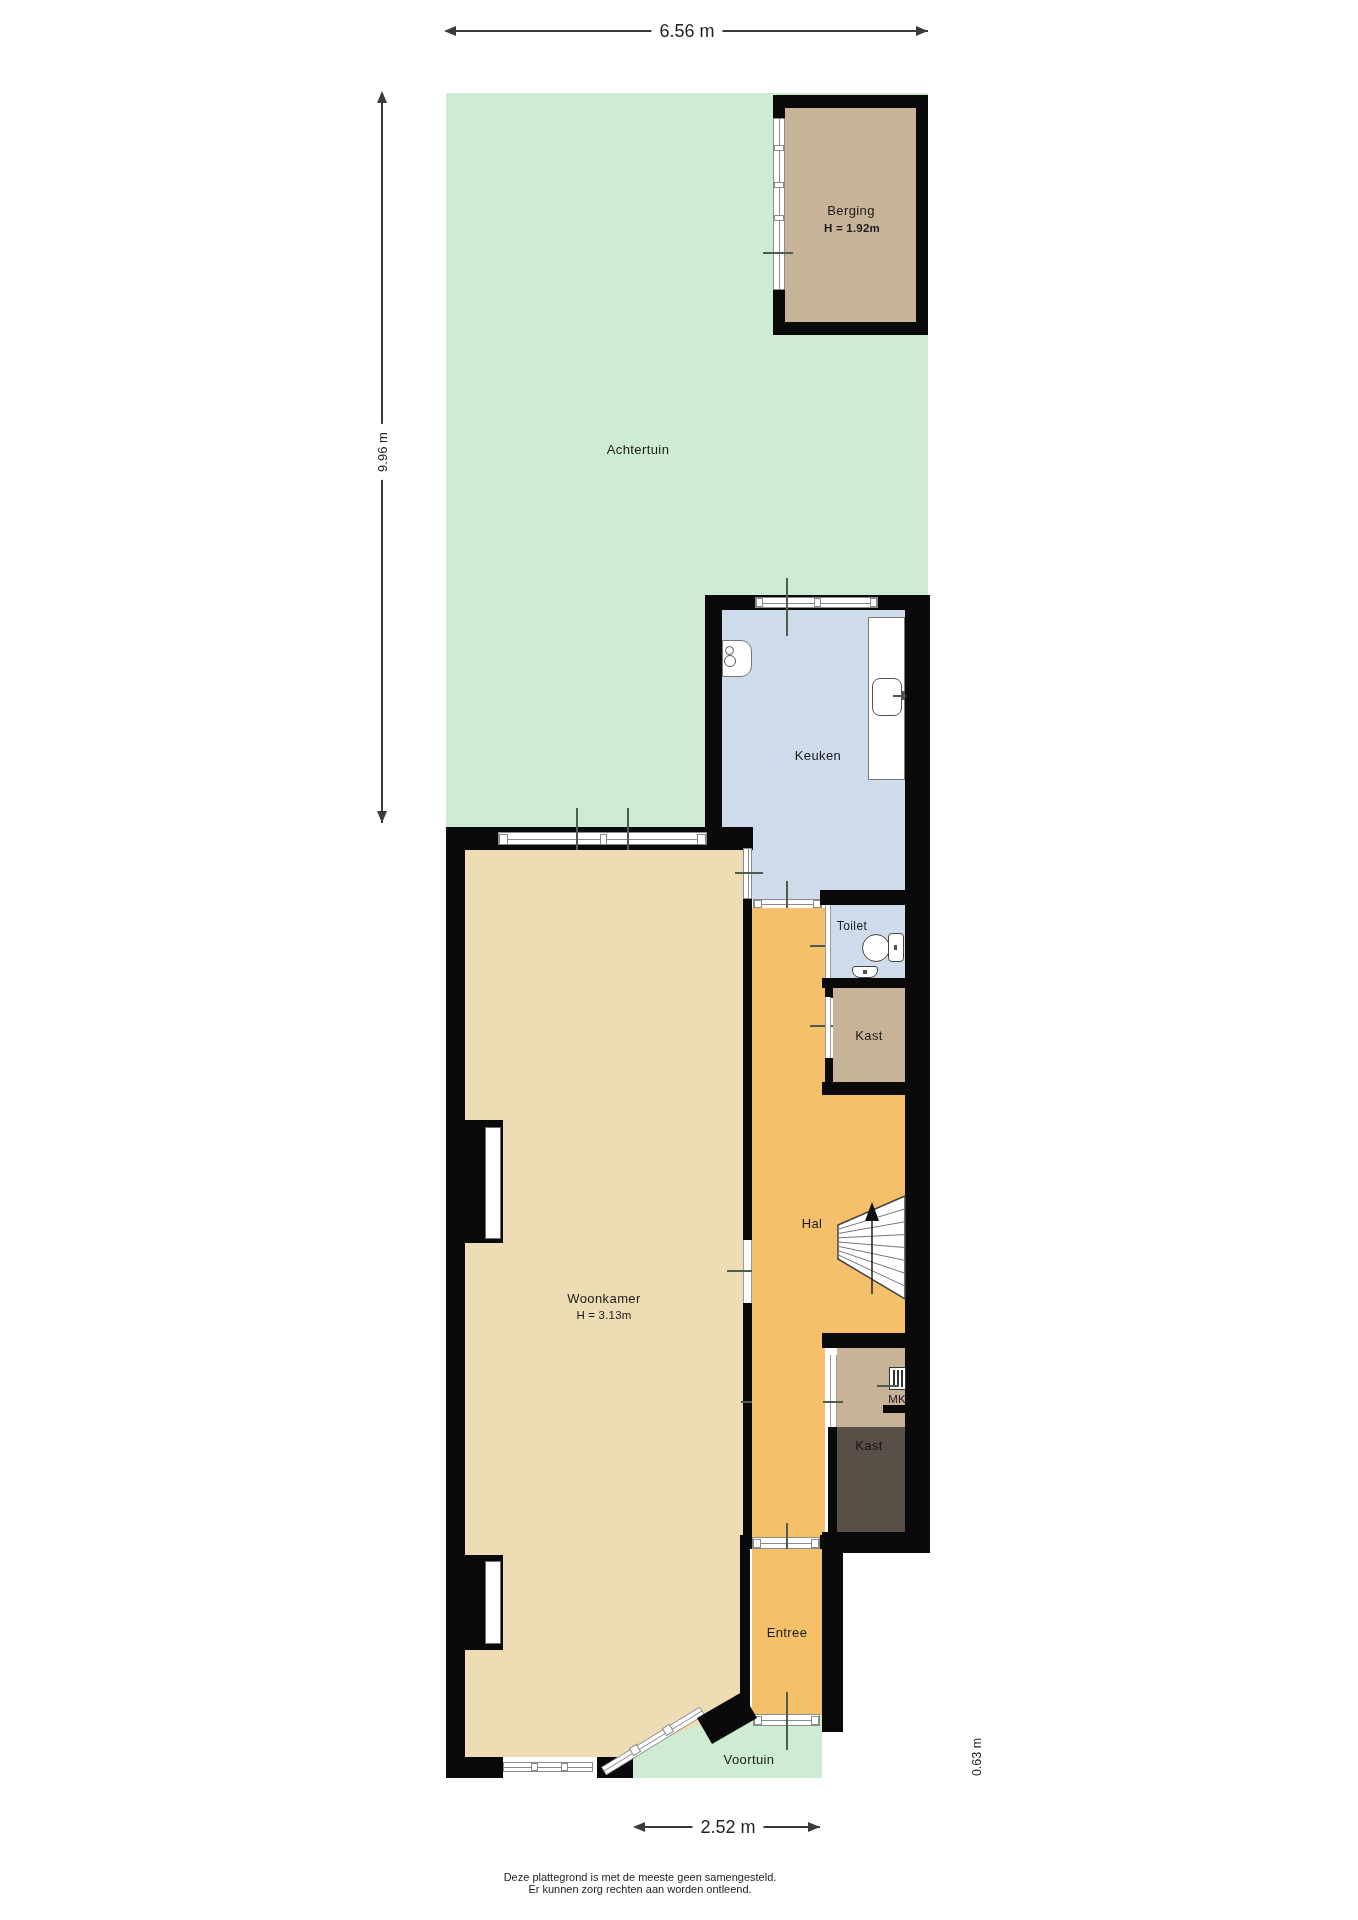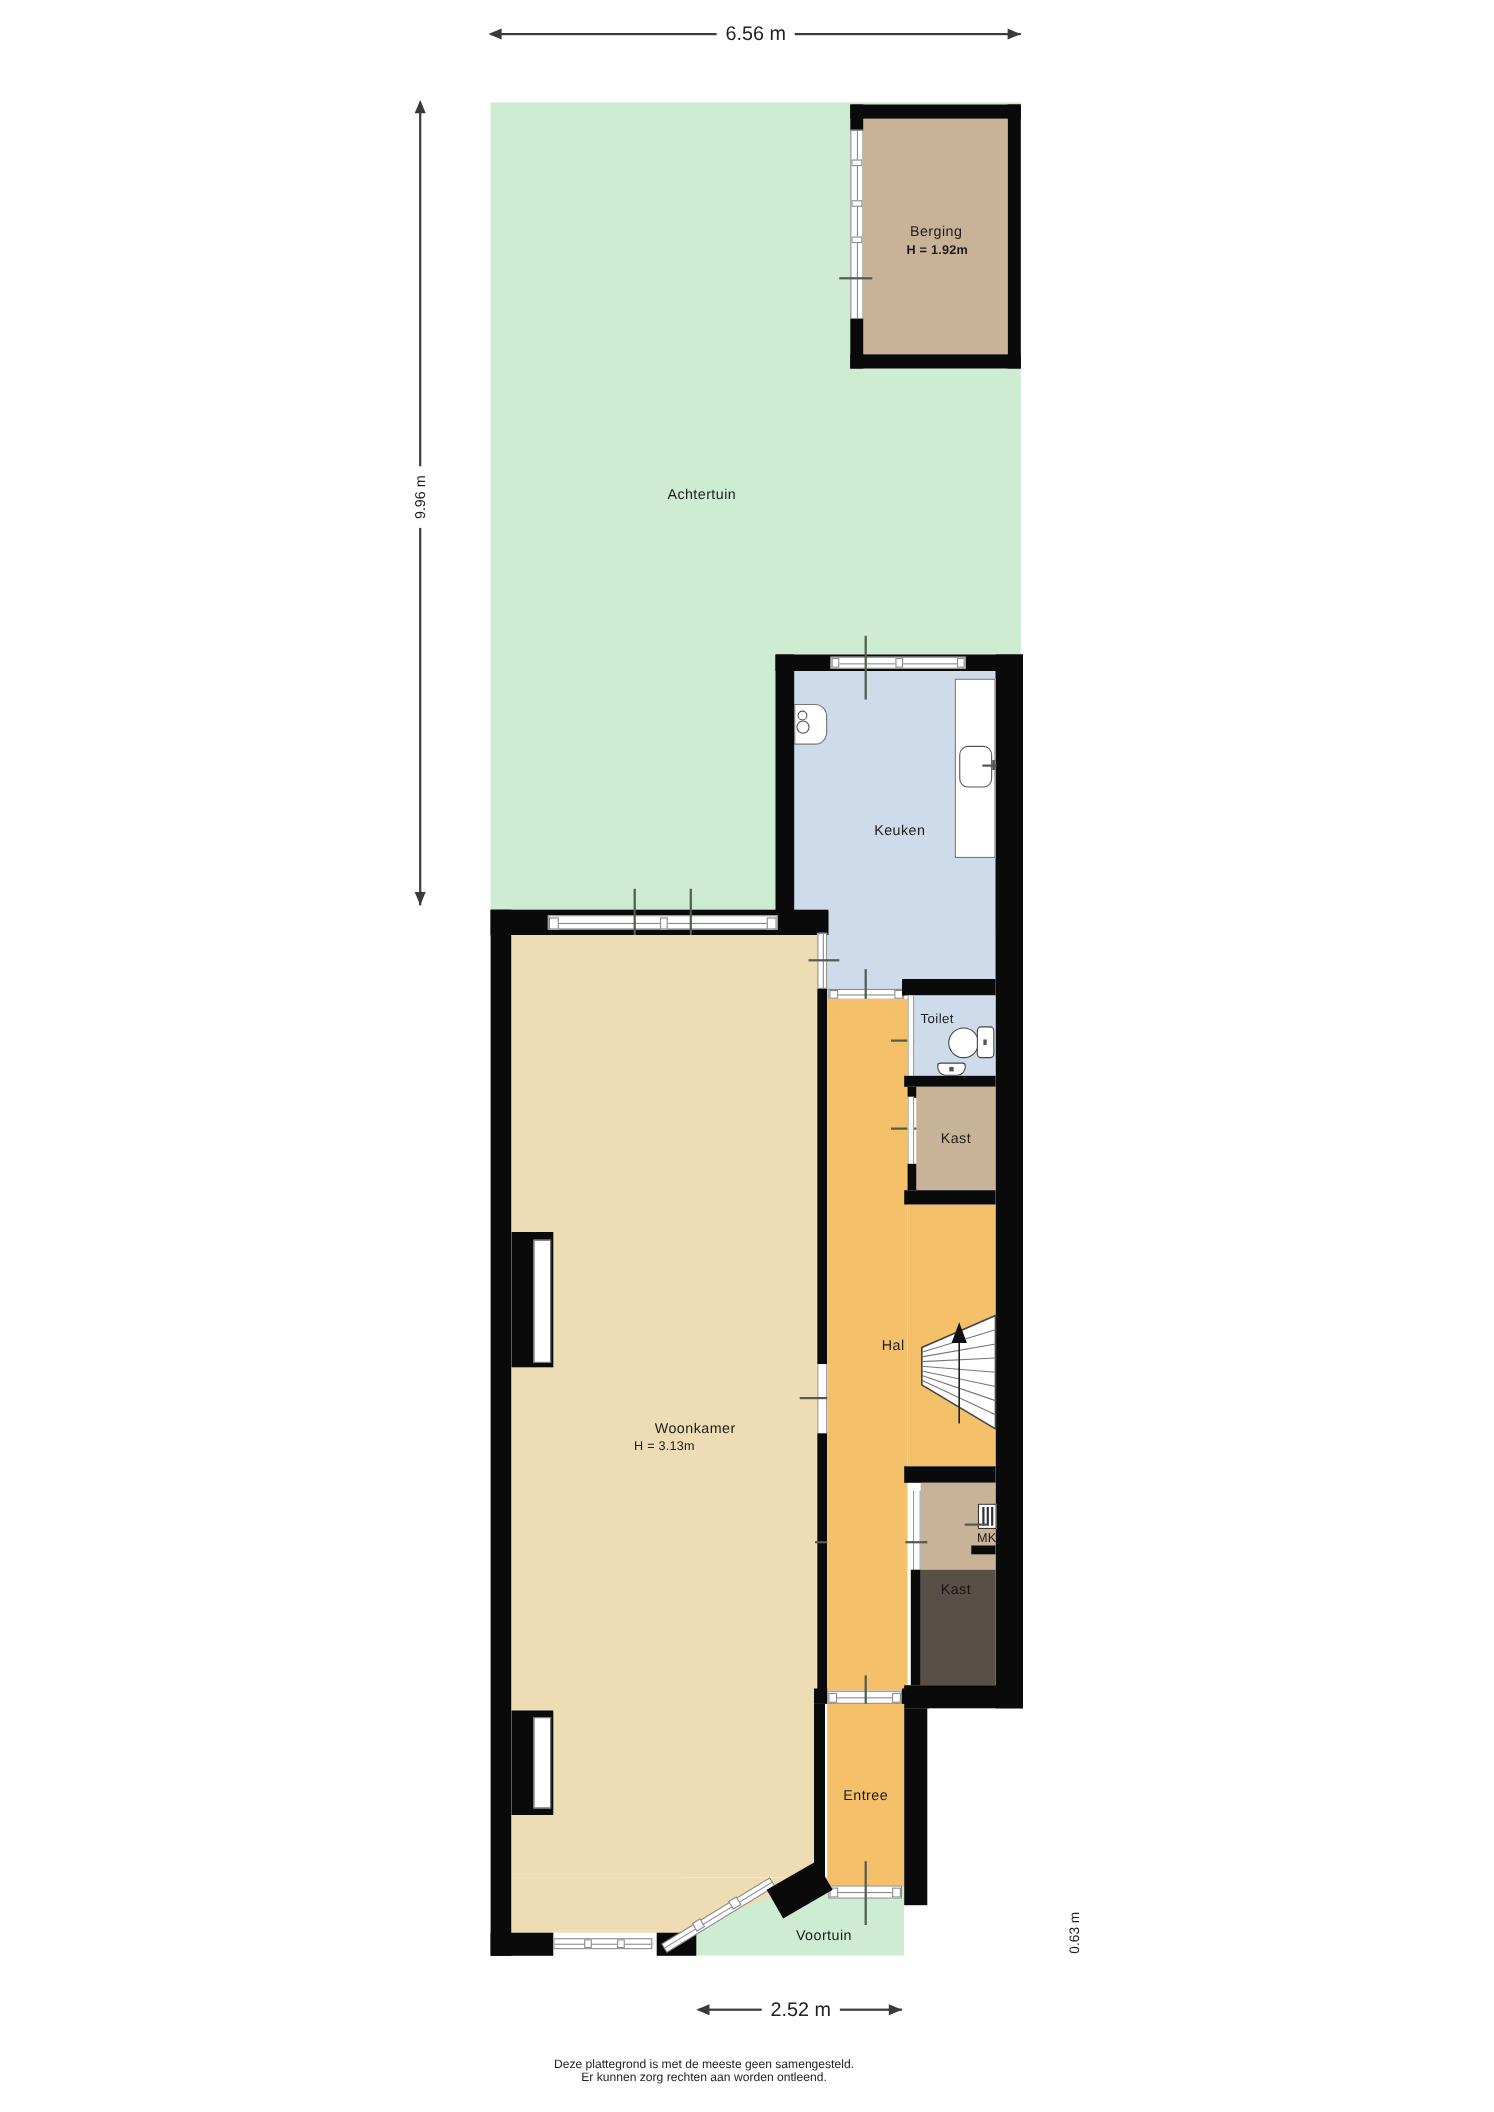--- a/index.html
+++ b/index.html
@@ -198,21 +198,21 @@
     </g>
   </svg>
 
   <div class="lbl" style="left:638px;top:449px;">Achtertuin</div>
   <div class="lbl" style="left:851px;top:210px;">Berging</div>
   <div class="lbl lbl-sub" style="left:852px;top:228px;font-weight:bold;">H = 1.92m</div>
   <div class="lbl" style="left:818px;top:755px;">Keuken</div>
   <div class="lbl" style="left:852px;top:926px;font-size:12px;">Toilet</div>
   <div class="lbl" style="left:869px;top:1035px;">Kast</div>
   <div class="lbl" style="left:812px;top:1223px;">Hal</div>
-  <div class="lbl" style="left:632px;top:1298px;">Woonkamer</div>
+  <div class="lbl" style="left:604px;top:1298px;">Woonkamer</div>
   <div class="lbl lbl-sub" style="left:604px;top:1315px;">H = 3.13m</div>
   <div class="lbl lbl-sub" style="left:897px;top:1399px;">MK</div>
   <div class="lbl" style="left:869px;top:1445px;color:#161616;">Kast</div>
   <div class="lbl" style="left:787px;top:1632px;">Entree</div>
   <div class="lbl" style="left:749px;top:1759px;">Voortuin</div>
 
   <div class="dimline" style="left:446px;top:30px;width:482px;height:2px;"></div>
   <div class="arr" style="left:444px;top:26px;border-top:5px solid transparent;border-bottom:5px solid transparent;border-right:12px solid #3a3a3a;"></div>
   <div class="arr" style="left:916px;top:26px;border-top:5px solid transparent;border-bottom:5px solid transparent;border-left:12px solid #3a3a3a;"></div>
   <div class="dimlbl" style="left:687px;top:31px;">6.56 m</div>

